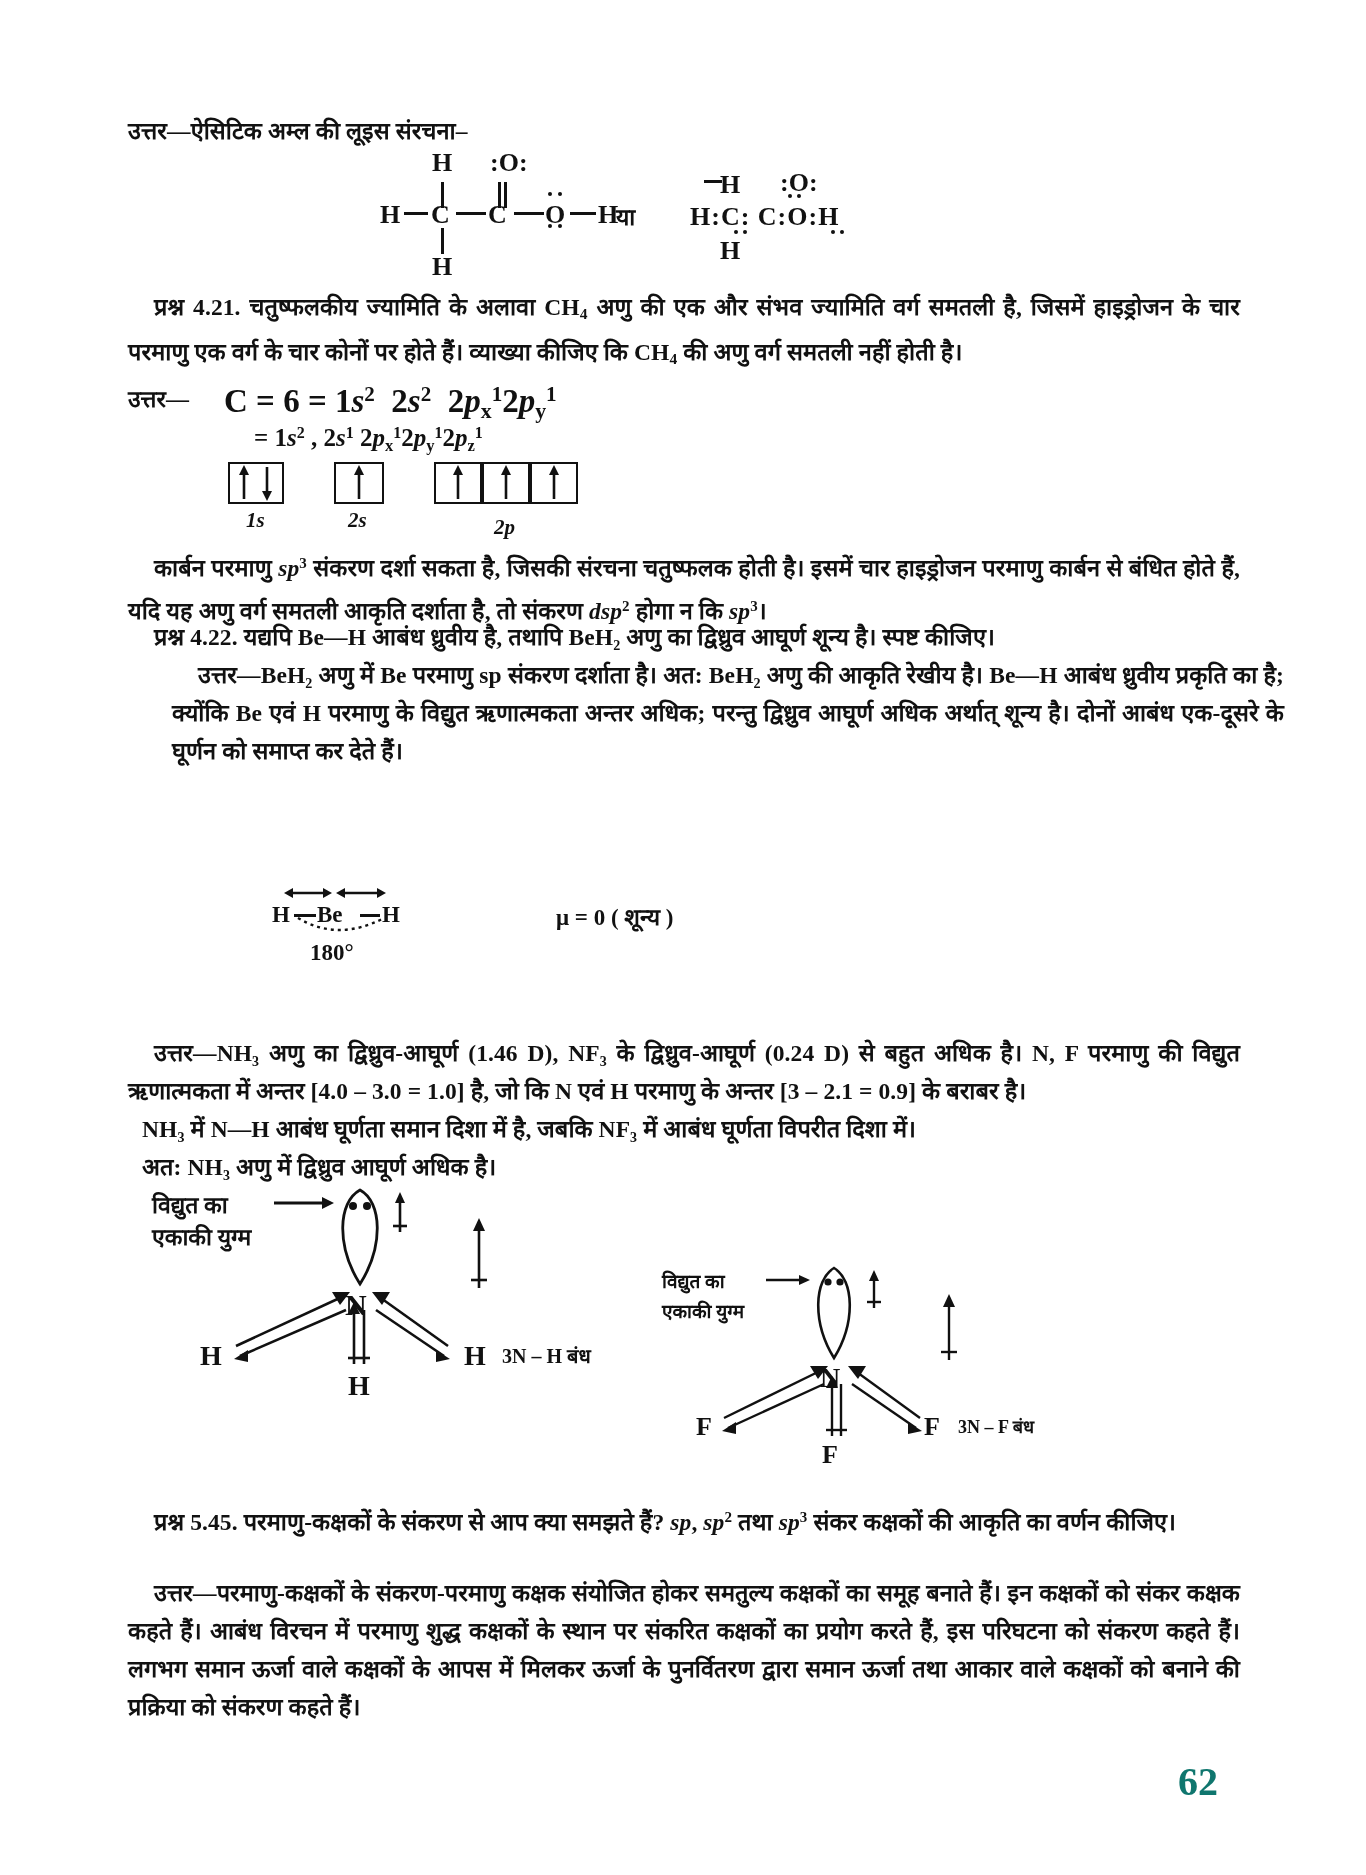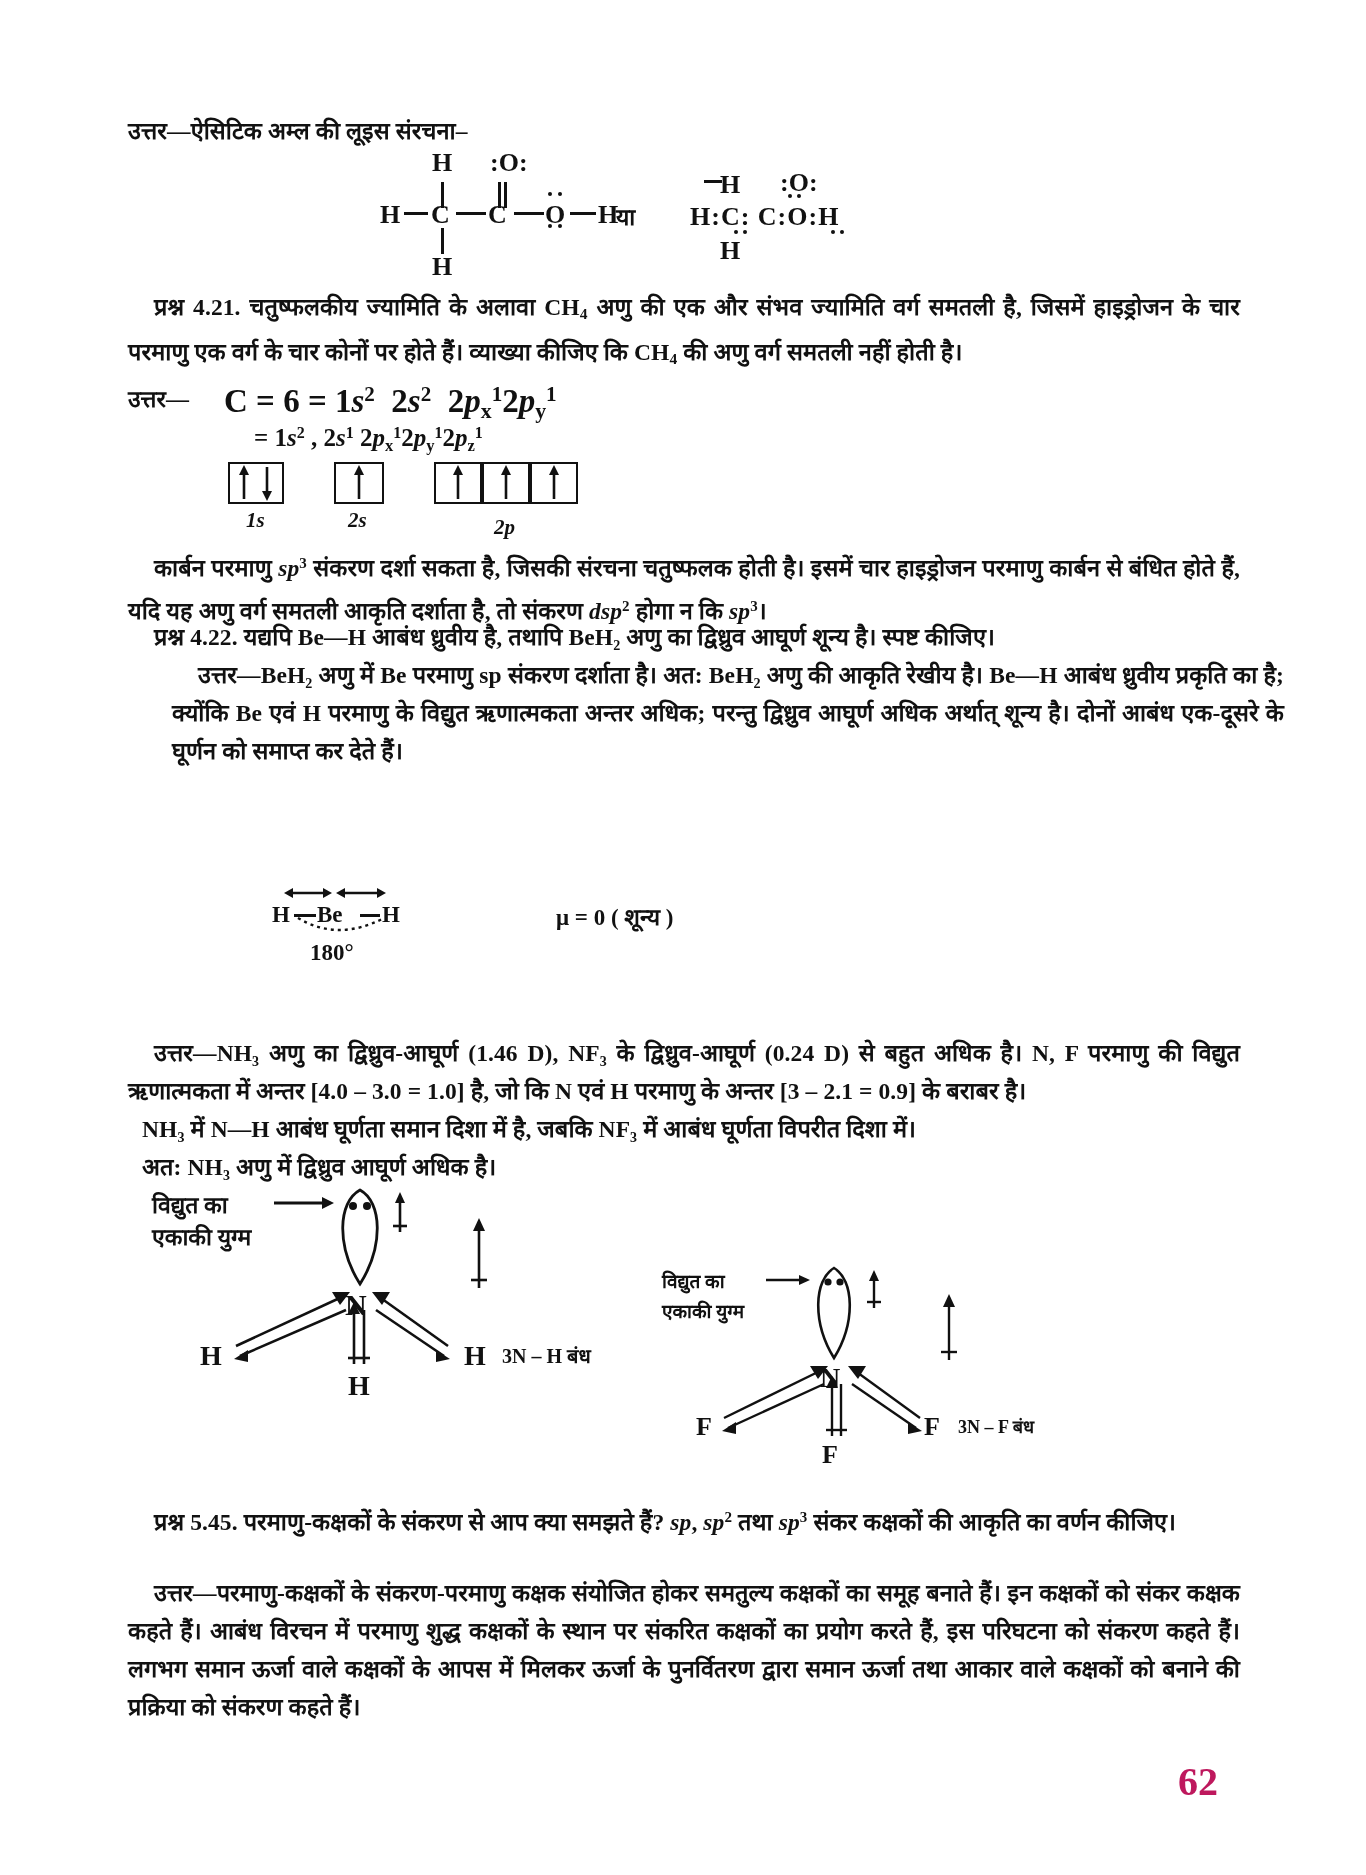--- a/index.html
+++ b/index.html
@@ -305,15 +305,15 @@
     <span>परमाणु-कक्षकों के संकरण से आप क्या समझते हैं? <span class="it">sp</span>, <span class="it">sp</span><sup>2</sup> तथा <span class="it">sp</span><sup>3</sup> संकर कक्षकों की आकृति का वर्णन कीजिए।</span>
   </div>
 
   <div class="para" style="left:128px;top:1574px;width:1112px;text-indent:26px;">
     <span>उत्तर—परमाणु-कक्षकों के संकरण</span><span>-परमाणु कक्षक संयोजित होकर समतुल्य कक्षकों का समूह बनाते हैं। इन</span>
     <span>कक्षकों को संकर कक्षक कहते हैं। आबंध विरचन में परमाणु शुद्ध कक्षकों के स्थान पर संकरित कक्षकों का प्रयोग करते हैं,</span>
     <span>इस परिघटना को संकरण कहते हैं। लगभग समान ऊर्जा वाले कक्षकों के आपस में मिलकर ऊर्जा के पुनर्वितरण द्वारा समान</span>
     <span>ऊर्जा तथा आकार वाले कक्षकों को बनाने की प्रक्रिया को संकरण कहते हैं।</span>
   </div>
 
-  <div class="pagenum" style="color: #be185d;">62</div>
+  <div class="pagenum" style="color: #0f766e;">62</div>
 
 </div>
 
 </body></html>

